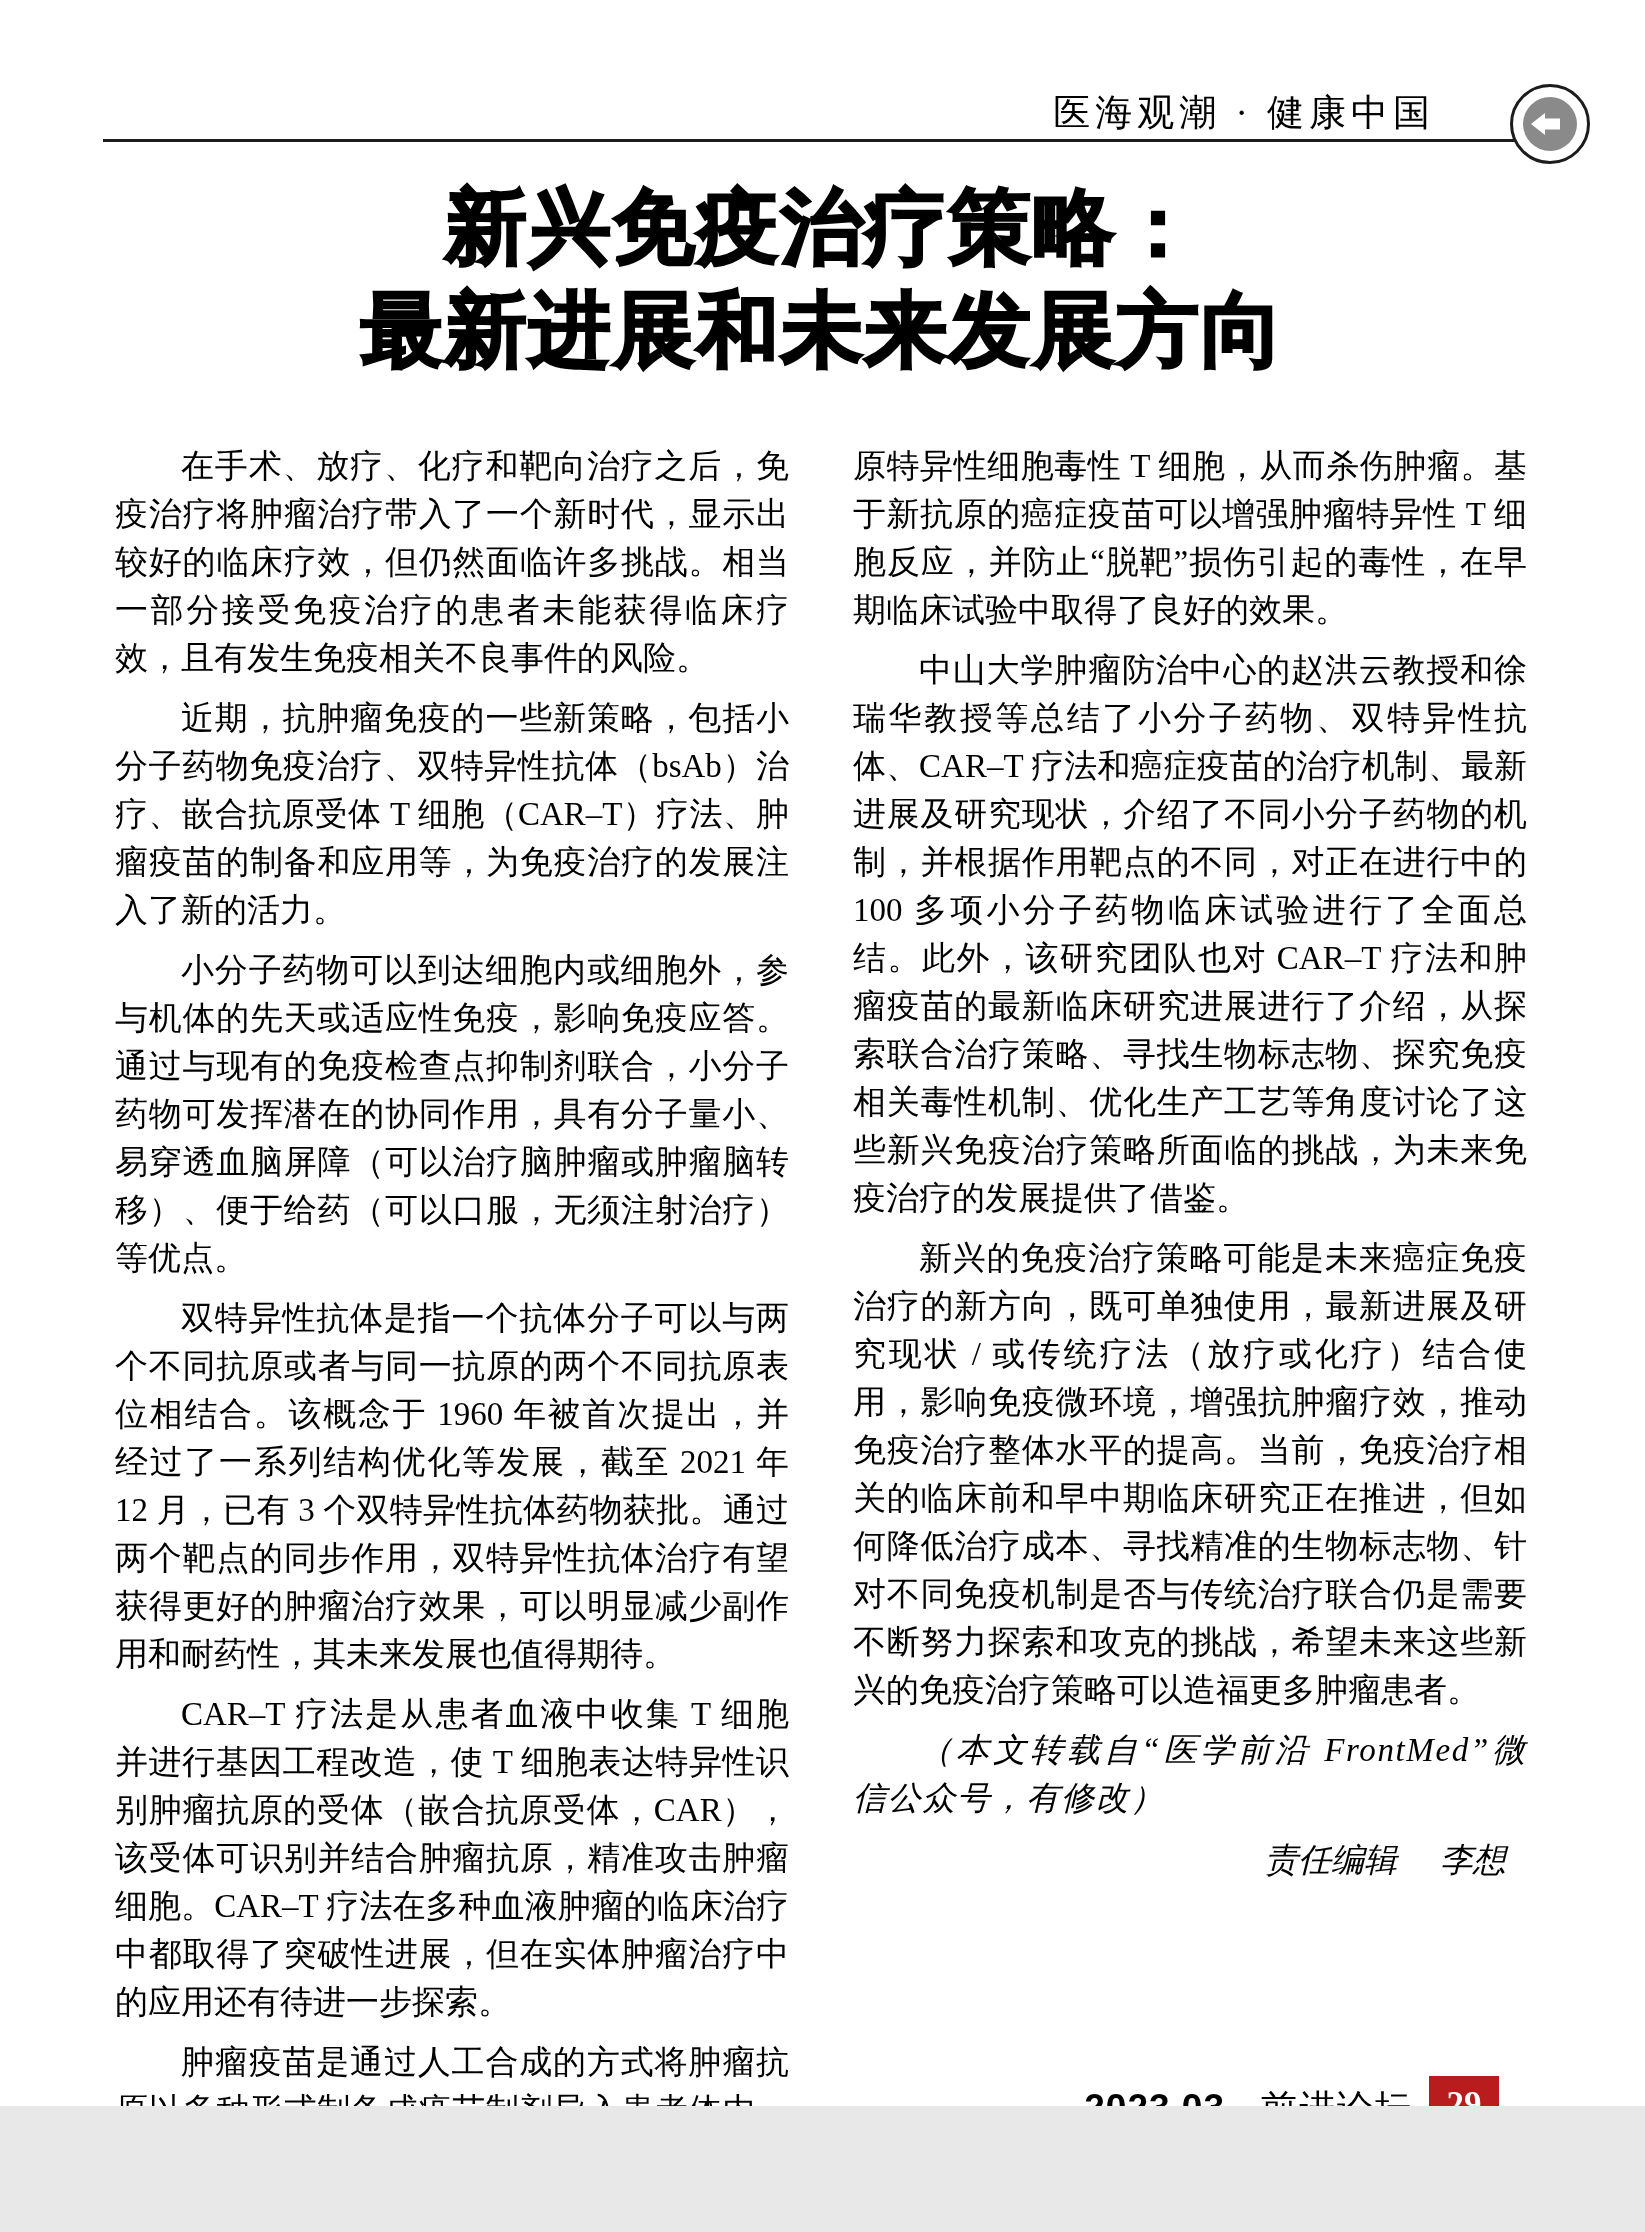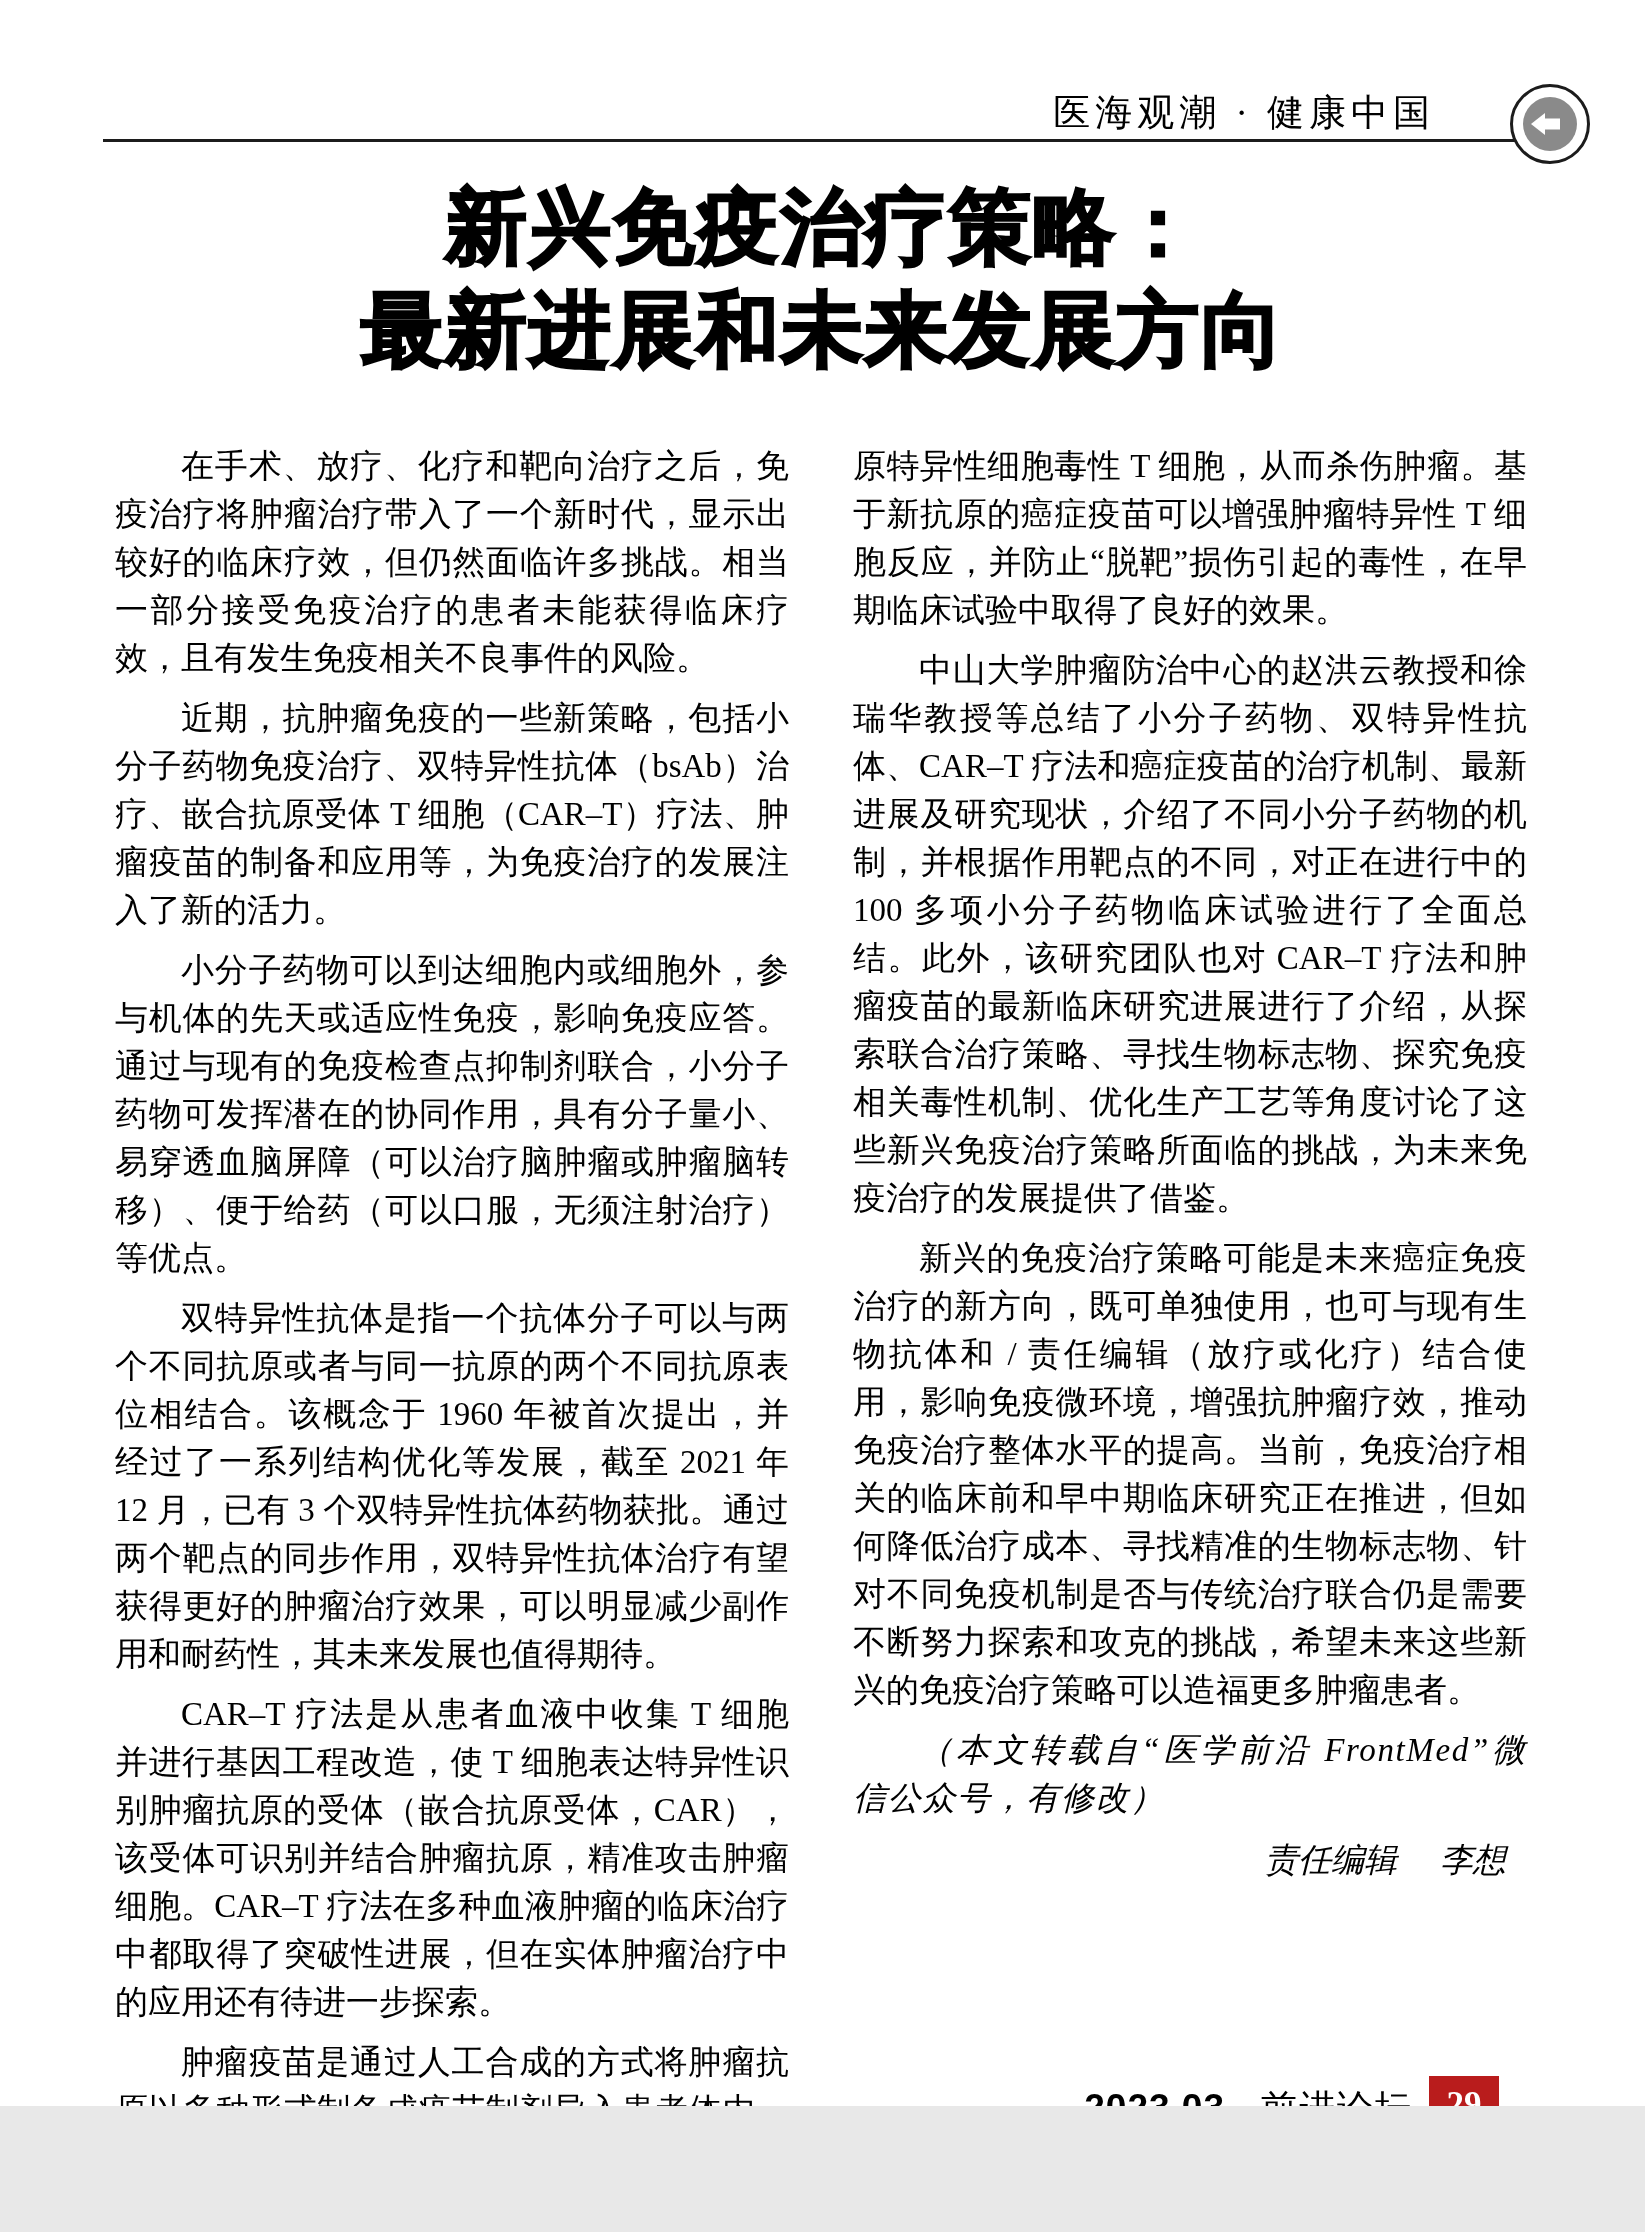--- a/index.html
+++ b/index.html
@@ -202,21 +202,21 @@
       <p class="para indent">近期，抗肿瘤免疫的一些新策略，包括小分子药物免疫治疗、双特异性抗体（bsAb）治疗、嵌合抗原受体 T 细胞（CAR–T）疗法、肿瘤疫苗的制备和应用等，为免疫治疗的发展注入了新的活力。</p>
       <p class="para indent">小分子药物可以到达细胞内或细胞外，参与机体的先天或适应性免疫，影响免疫应答。通过与现有的免疫检查点抑制剂联合，小分子药物可发挥潜在的协同作用，具有分子量小、易穿透血脑屏障（可以治疗脑肿瘤或肿瘤脑转移）、便于给药（可以口服，无须注射治疗）等优点。</p>
       <p class="para indent">双特异性抗体是指一个抗体分子可以与两个不同抗原或者与同一抗原的两个不同抗原表位相结合。该概念于 1960 年被首次提出，并经过了一系列结构优化等发展，截至 2021 年 12 月，已有 3 个双特异性抗体药物获批。通过两个靶点的同步作用，双特异性抗体治疗有望获得更好的肿瘤治疗效果，可以明显减少副作用和耐药性，其未来发展也值得期待。</p>
       <p class="para indent">CAR–T 疗法是从患者血液中收集 T 细胞并进行基因工程改造，使 T 细胞表达特异性识别肿瘤抗原的受体（嵌合抗原受体，CAR），该受体可识别并结合肿瘤抗原，精准攻击肿瘤细胞。CAR–T 疗法在多种血液肿瘤的临床治疗中都取得了突破性进展，但在实体肿瘤治疗中的应用还有待进一步探索。</p>
       <p class="para indent">肿瘤疫苗是通过人工合成的方式将肿瘤抗原以多种形式制备成疫苗制剂导入患者体内，以杀伤肿瘤细胞的免疫干预策略。疫苗进入体内后，肿瘤抗原被吞噬、加工递呈给 T 细胞，并激活抗</p>
     </div>
 
     <div class="col">
       <p class="para">原特异性细胞毒性 T 细胞，从而杀伤肿瘤。基于新抗原的癌症疫苗可以增强肿瘤特异性 T 细胞反应，并防止“脱靶”损伤引起的毒性，在早期临床试验中取得了良好的效果。</p>
       <p class="para indent">中山大学肿瘤防治中心的赵洪云教授和徐瑞华教授等总结了小分子药物、双特异性抗体、CAR–T 疗法和癌症疫苗的治疗机制、最新进展及研究现状，介绍了不同小分子药物的机制，并根据作用靶点的不同，对正在进行中的 100 多项小分子药物临床试验进行了全面总结。此外，该研究团队也对 CAR–T 疗法和肿瘤疫苗的最新临床研究进展进行了介绍，从探索联合治疗策略、寻找生物标志物、探究免疫相关毒性机制、优化生产工艺等角度讨论了这些新兴免疫治疗策略所面临的挑战，为未来免疫治疗的发展提供了借鉴。</p>
-      <p class="para indent">新兴的免疫治疗策略可能是未来癌症免疫治疗的新方向，既可单独使用，也可与现有生物抗体和 / 责任编辑（放疗或化疗）结合使用，影响免疫微环境，增强抗肿瘤疗效，推动免疫治疗整体水平的提高。当前，免疫治疗相关的临床前和早中期临床研究正在推进，但如何降低治疗成本、寻找精准的生物标志物、针对不同免疫机制是否与传统治疗联合仍是需要不断努力探索和攻克的挑战，希望未来这些新兴的免疫治疗策略可以造福更多肿瘤患者。</p>
+      <p class="para indent">新兴的免疫治疗策略可能是未来癌症免疫治疗的新方向，既可单独使用，最新进展及研究现状 / 或传统疗法（放疗或化疗）结合使用，影响免疫微环境，增强抗肿瘤疗效，推动免疫治疗整体水平的提高。当前，免疫治疗相关的临床前和早中期临床研究正在推进，但如何降低治疗成本、寻找精准的生物标志物、针对不同免疫机制是否与传统治疗联合仍是需要不断努力探索和攻克的挑战，希望未来这些新兴的免疫治疗策略可以造福更多肿瘤患者。</p>
       <p class="para indent kai">（本文转载自“医学前沿 FrontMed”微信公众号，有修改）</p>
       <p class="byline">
         <span class="byline-label">责任编辑</span><span class="byline-name">李想</span>
       </p>
     </div>
 
   </div>
 
   <div class="footer">
     <div class="footer-rule"></div>

